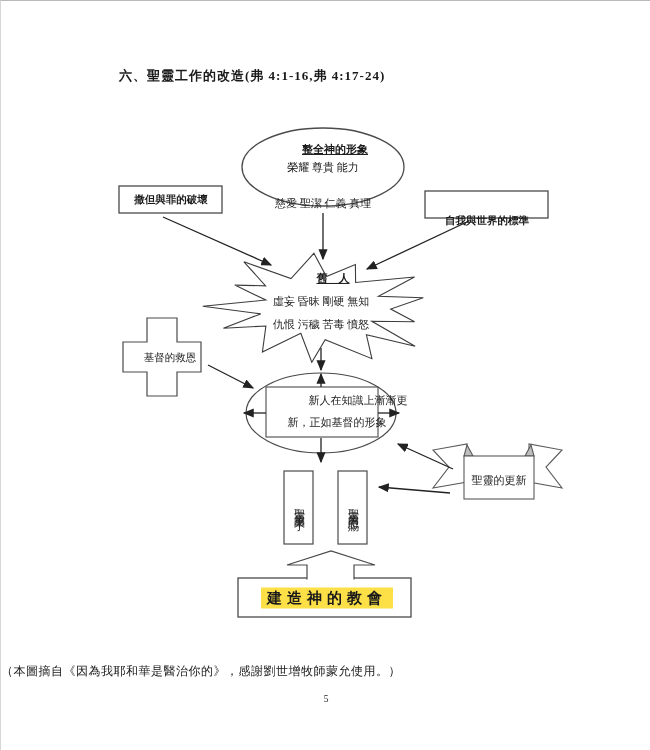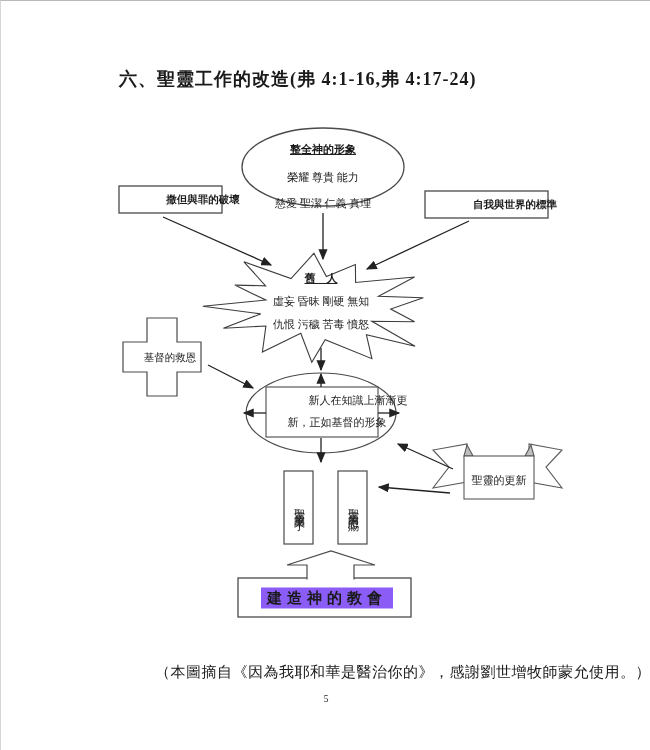--- a/index.html
+++ b/index.html
@@ -4,36 +4,36 @@
 <style>
   html,body{margin:0;padding:0;background:#ffffff;}
   .page{
     position:relative;width:650px;height:750px;background:#ffffff;
     font-family:"Liberation Serif","DejaVu Serif",serif;color:#1a1a1a;
     border-top:1px solid #b9b9b9;border-left:1px solid #d6d6d6;overflow:hidden;
   }
   svg{position:absolute;left:0;top:0;}
   .lbl{position:absolute;white-space:nowrap;transform:translate(-50%,-50%);text-align:center;line-height:1.1;}
   .b{font-weight:bold;}
-  .u{text-decoration:underline;}
-  .doc-title{position:absolute;left:118px;top:66px;font-size:18px;font-weight:bold;letter-spacing:1px;}
+  .u{text-decoration:underline;margin-left:12px;}
+  .doc-title{position:absolute;left:118px;top:66px;font-size:13px;font-weight:bold;letter-spacing:1px;}
   .f11{font-size:11px;}
   .f10{font-size:10.5px;}
   .f9{font-size:11px;}
   .vlbl{
     position:absolute;transform:translate(-50%,-50%);
     writing-mode:vertical-rl;text-orientation:upright;
     font-size:11px;letter-spacing:3px;white-space:nowrap;
   }
   .church{
     position:absolute;transform:translate(-50%,-50%);
-    background:#8b5cf6;padding:1px 6px;font-size:15px;
+    background:#fde047;padding:1px 6px;font-size:15px;
     font-weight:bold;letter-spacing:5px;white-space:nowrap;
   }
-  .footer{position:absolute;left:0;top:662px;width:650px;text-align:right;font-size:15px;letter-spacing:0.5px;}
+  .footer{position:absolute;left:0;top:662px;width:650px;text-align:left;font-size:12px;letter-spacing:0.5px;}
   .pagenum{position:absolute;left:0;top:693px;width:650px;text-align:center;font-size:9.5px;}
 </style>
 </head>
 <body>
 
 <div class="page">
 
   <svg width="650" height="750" viewBox="0 0 650 750">
     <defs>
       <marker id="ah" markerWidth="9" markerHeight="7" refX="7.5" refY="3.5" orient="auto">
@@ -78,25 +78,25 @@
       <line x1="320" y1="437" x2="320" y2="461" marker-end="url(#ah)"></line>
       <line x1="207" y1="364" x2="252" y2="387" marker-end="url(#ah)"></line>
       <line x1="452" y1="468" x2="397" y2="443" marker-end="url(#ah)"></line>
       <line x1="449" y1="492" x2="378" y2="486" marker-end="url(#ah)"></line>
     </g>
   </svg>
 
   <div class="doc-title">六、聖靈工作的改造(弗 4:1-16,弗 4:17-24)</div>
 
   <div class="lbl b u f11" style="left:322px;top:148px;">整全神的形象</div>
-  <div class="lbl f11" style="left:322px;top:176px;">榮耀 尊貴 能力</div>
+  <div class="lbl f11" style="left:322px;top:166px;">榮耀 尊貴 能力</div>
   <div class="lbl f11" style="left:322px;top:202px;">慈愛 聖潔 仁義 真理</div>
 
-  <div class="lbl b f10" style="left:170px;top:199px;margin-left:32px;">撒但與罪的破壞</div>
-  <div class="lbl b f10" style="left:486px;top:204px;margin-left:28px;">自我與世界的標準</div>
+  <div class="lbl b f10" style="left:170px;top:199px;">撒但與罪的破壞</div>
+  <div class="lbl b f10" style="left:486px;top:220px;">自我與世界的標準</div>
 
   <div class="lbl b u f11" style="left:320px;top:277px;">舊　人</div>
   <div class="lbl f11" style="left:320px;top:300px;">虛妄 昏昧 剛硬 無知</div>
   <div class="lbl f11" style="left:320px;top:323px;">仇恨 污穢 苦毒 憤怒</div>
 
   <div class="lbl f10" style="left:169px;top:357px;">基督的救恩</div>
 
   <div class="lbl f11" style="left:321px;top:399px;margin-left:36px;">新人在知識上漸漸更</div>
   <div class="lbl f11" style="left:336px;top:421px;">新，正如基督的形象</div>
 

